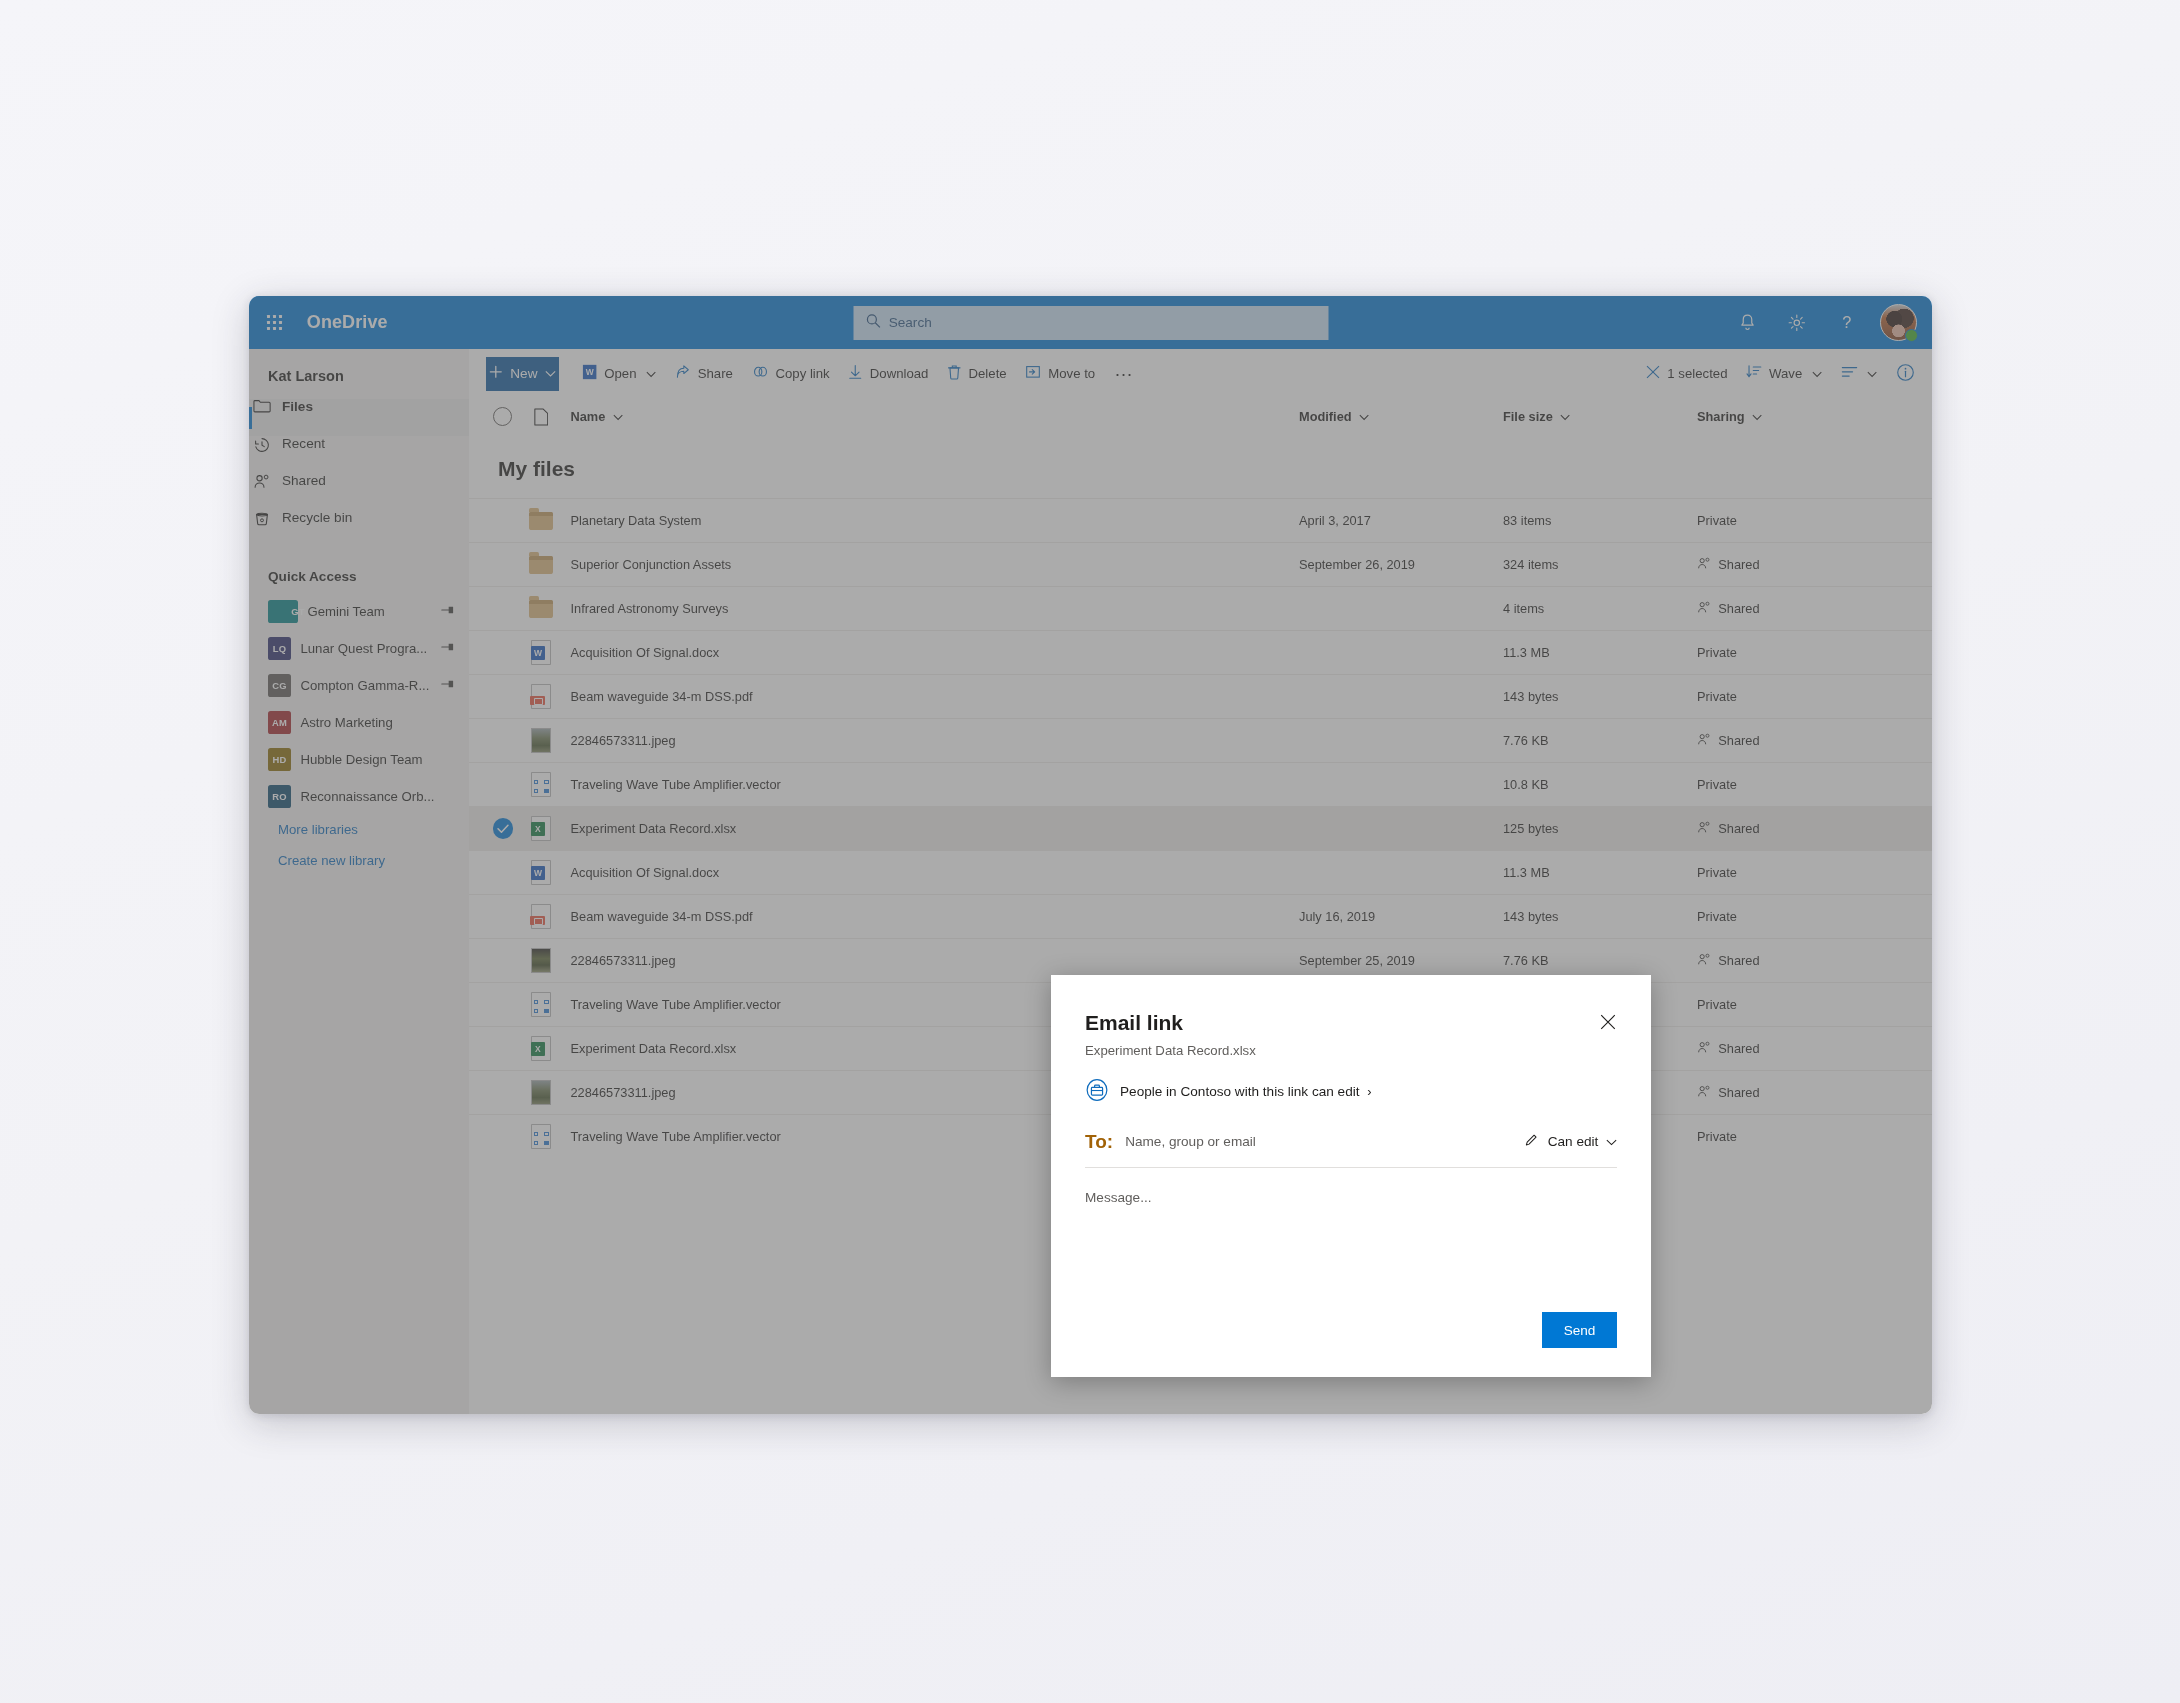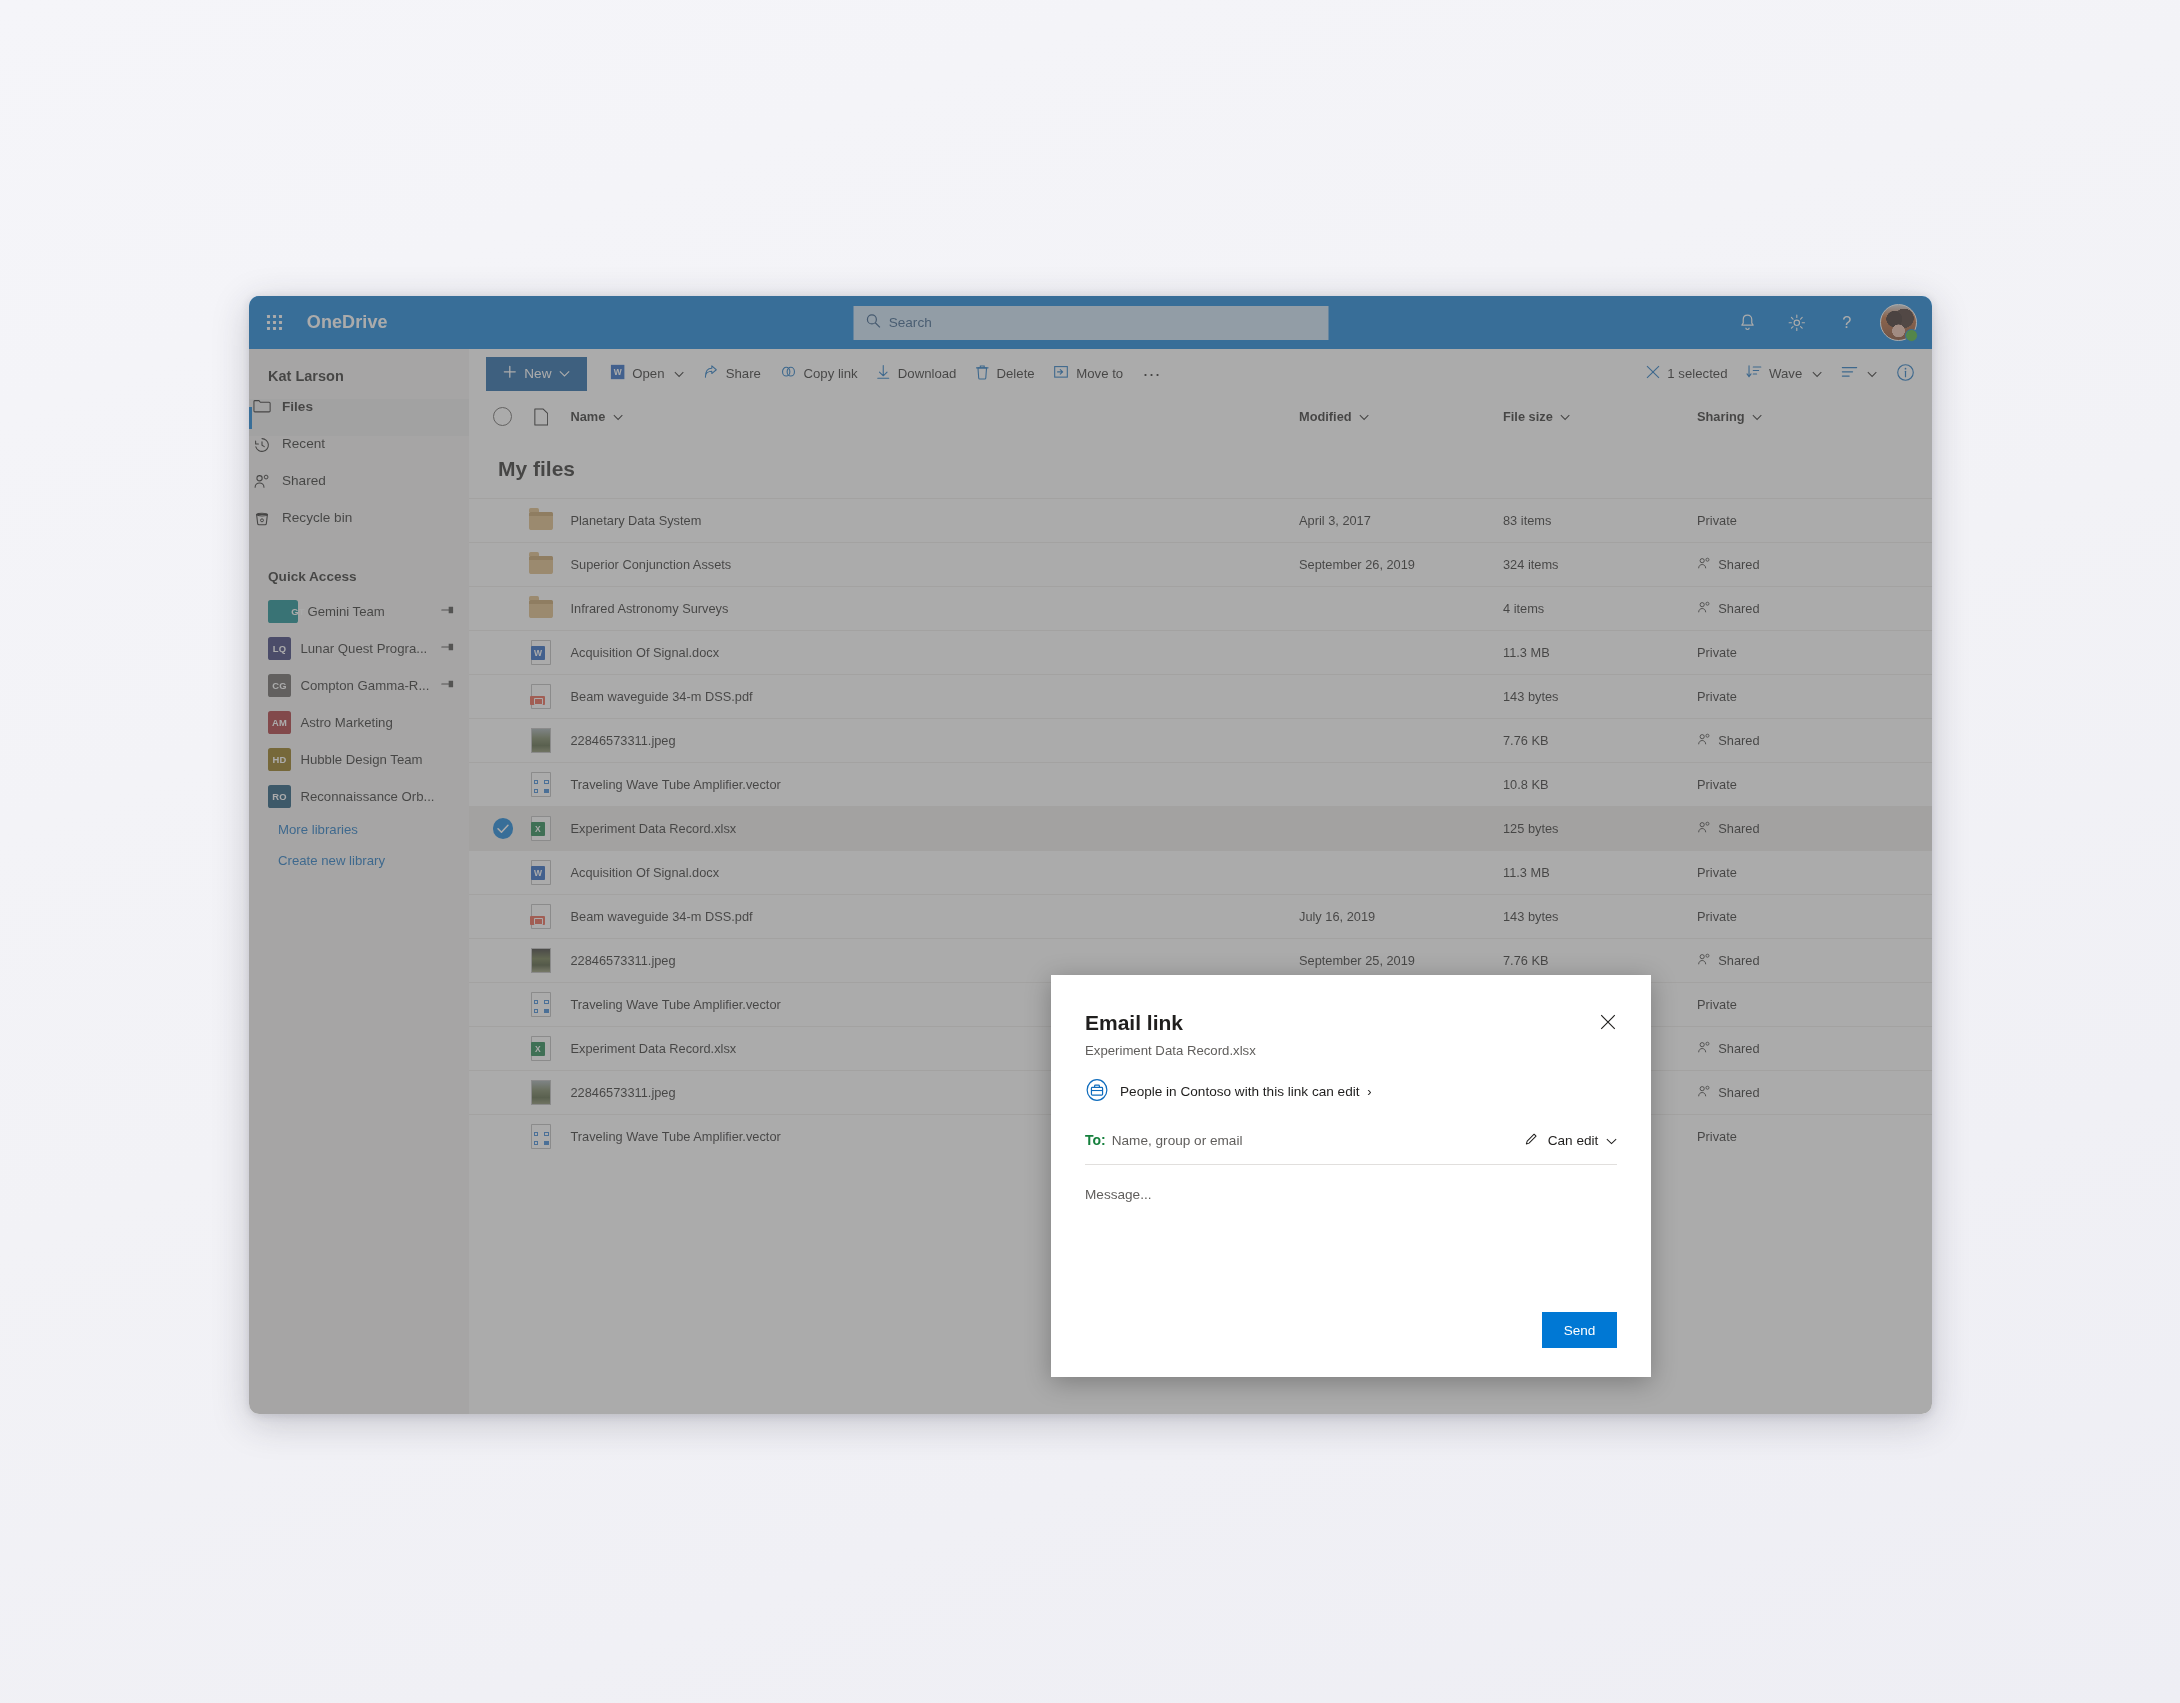--- a/index.html
+++ b/index.html
@@ -142,21 +142,21 @@
 
   #command-bar {
     height: 49px; flex:0 0 49px;
     display:flex; align-items:center;
     padding: 0 15.3px 0 17px;
     background:#fff;
   }
   #new-button {
     height:34px; background:#0f5a9e; color:#fff;
     display:flex; align-items:center; gap:7.7px;
-    padding: 0 17px; font-size:13.6px; cursor:pointer;
+    padding: 0 3px; font-size:13.6px; cursor:pointer;
     margin-right: 13.6px;
   }
   .cmd {
     height:34px; display:flex; align-items:center; gap:6.8px;
     padding: 0 9.4px; font-size:13.2px; color:#201f1e; cursor:pointer;
     white-space:nowrap;
   }
   .cmd .chev { margin-left:2.6px; }
   #cmd-right { margin-left:auto; display:flex; align-items:center; }
 
@@ -267,21 +267,21 @@
   }
   #link-scope-label { font-size:13.6px; color:#201f1e; }
   #link-scope-chev { color:#201f1e; font-size:12.8px; margin-left:-3.4px; }
 
   #to-row {
     display:flex; align-items:center;
     margin: 25.6px 34px 0 34px;
     border-bottom:0.9px solid #e1dfdd;
     padding-bottom: 14.5px;
   }
-  #to-label { font-size:14px; color:#15803d; font-weight:700; margin-right:6px; }
+  #to-label { font-size:19px; color:#a16207; font-weight:700; margin-right:12px; }
   #to-input {
     flex:1; border:none; outline:none; background:transparent;
     font-family:"Liberation Sans",sans-serif; font-size:13.6px; color:#201f1e;
   }
   #to-input::placeholder { color:#605e5c; }
   #perm-chip {
     display:flex; align-items:center; gap:7.7px; cursor:pointer;
     font-size:13.6px; color:#201f1e; white-space:nowrap; padding-left:10.2px;
   }
   #message-input {

